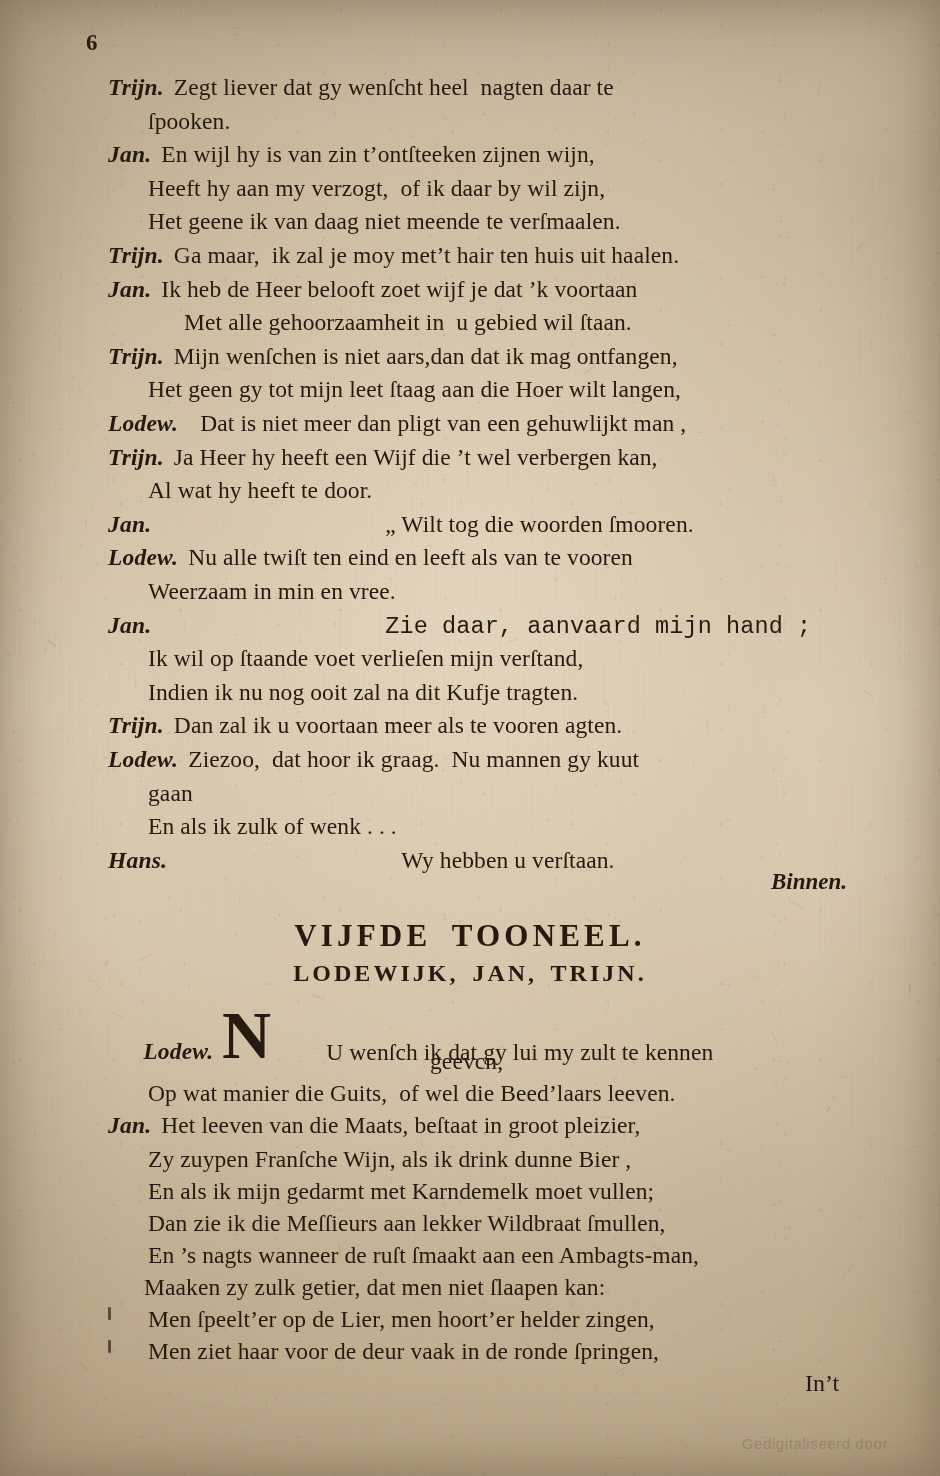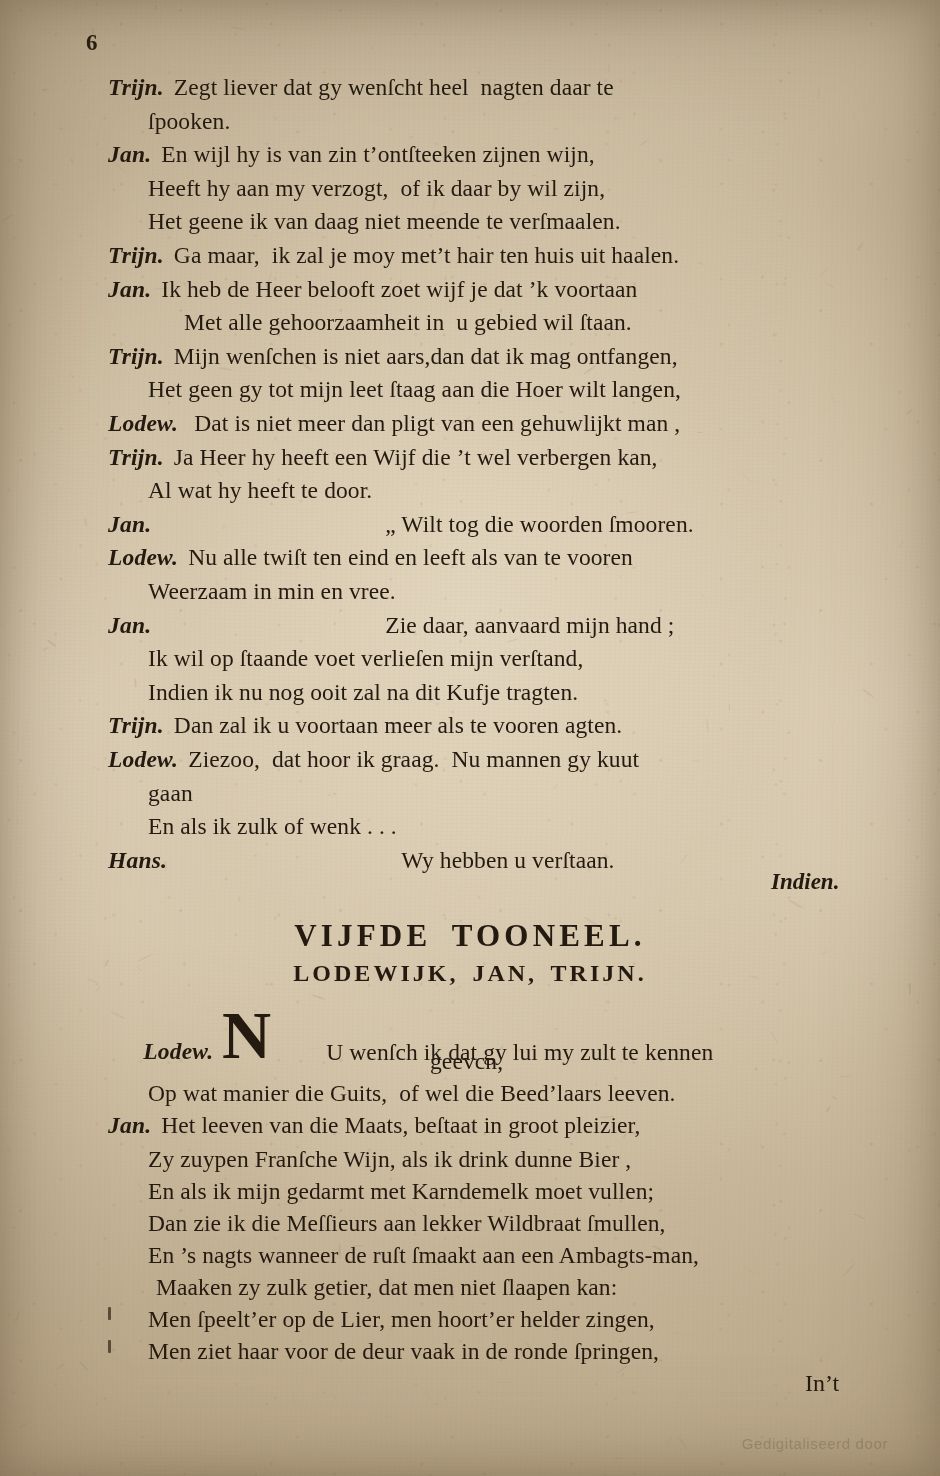--- a/index.html
+++ b/index.html
@@ -341,58 +341,58 @@
         <div class="line" style="top: 76px; left: 108px;"><span class="speaker">Trijn.</span><span class="txt" style="margin-left: 10px;">Zegt liever dat gy wenſcht heel  nagten daar te</span></div>
         <div class="line" style="top: 109.6px; left: 148px;"><span class="txt">ſpooken.</span></div>
         <div class="line" style="top: 143.2px; left: 108px;"><span class="speaker">Jan.</span><span class="txt" style="margin-left: 10px;">En wijl hy is van zin t’ontſteeken zijnen wijn,</span></div>
         <div class="line" style="top: 176.8px; left: 148px;"><span class="txt">Heeft hy aan my verzogt,  of ik daar by wil zijn,</span></div>
         <div class="line" style="top: 210.4px; left: 148px;"><span class="txt">Het geene ik van daag niet meende te verſmaalen.</span></div>
         <div class="line" style="top: 244px; left: 108px;"><span class="speaker">Trijn.</span><span class="txt" style="margin-left: 10px;">Ga maar,  ik zal je moy met’t hair ten huis uit haalen.</span></div>
         <div class="line" style="top: 277.6px; left: 108px;"><span class="speaker">Jan.</span><span class="txt" style="margin-left: 10px;">Ik heb de Heer belooft zoet wijf je dat ’k voortaan</span></div>
         <div class="line" style="top: 311.2px; left: 160px; margin-left: 24px;"><span class="txt">Met alle gehoorzaamheit in  u gebied wil ſtaan.</span></div>
         <div class="line" style="top: 344.8px; left: 108px;"><span class="speaker">Trijn.</span><span class="txt" style="margin-left: 10px;">Mijn wenſchen is niet aars,dan dat ik mag ontfangen,</span></div>
         <div class="line" style="top: 378.4px; left: 148px;"><span class="txt">Het geen gy tot mijn leet ſtaag aan die Hoer wilt langen,</span></div>
-        <div class="line" style="top: 412px; left: 108px;"><span class="speaker">Lodew.</span><span class="txt" style="margin-left: 16px;">Dat is niet meer dan pligt van een gehuwlijkt man ,</span></div>
+        <div class="line" style="top: 412px; left: 108px;"><span class="speaker">Lodew.</span><span class="txt" style="margin-left: 22px;">Dat is niet meer dan pligt van een gehuwlijkt man ,</span></div>
         <div class="line" style="top: 445.6px; left: 108px;"><span class="speaker">Trijn.</span><span class="txt" style="margin-left: 10px;">Ja Heer hy heeft een Wijf die ’t wel verbergen kan,</span></div>
         <div class="line" style="top: 479.2px; left: 148px;"><span class="txt">Al wat hy heeft te door.</span></div>
         <div class="line" style="top: 512.8px; left: 108px;"><span class="speaker">Jan.</span><span class="txt" style="display: inline-block; margin-left: 234px;">„ Wilt tog die woorden ſmooren.</span></div>
         <div class="line" style="top: 546.4px; left: 108px;"><span class="speaker">Lodew.</span><span class="txt" style="margin-left: 10px;">Nu alle twiſt ten eind en leeft als van te vooren</span></div>
         <div class="line" style="top: 580px; left: 148px;"><span class="txt">Weerzaam in min en vree.</span></div>
-        <div class="line" style="top: 613.6px; left: 108px;"><span class="speaker">Jan.</span><span class="txt" style="display: inline-block; margin-left: 234px;">Zie daar, aanvaard mijn hand ;</span></div>
+        <div class="line" style="top: 613.6px; left: 108px;"><span class="speaker">Jan.</span><span class="txt" style="display: inline-block; margin-left: 234px; font-family: Liberation Mono, monospace;">Zie daar, aanvaard mijn hand ;</span></div>
         <div class="line" style="top: 647.2px; left: 148px;"><span class="txt">Ik wil op ſtaande voet verlieſen mijn verſtand,</span></div>
         <div class="line" style="top: 680.8px; left: 148px;"><span class="txt">Indien ik nu nog ooit zal na dit Kufje tragten.</span></div>
         <div class="line" style="top: 714.4px; left: 108px;"><span class="speaker">Trijn.</span><span class="txt" style="margin-left: 10px;">Dan zal ik u voortaan meer als te vooren agten.</span></div>
         <div class="line" style="top: 748px; left: 108px;"><span class="speaker">Lodew.</span><span class="txt" style="margin-left: 10px;">Ziezoo,  dat hoor ik graag.  Nu mannen gy kuut</span></div>
         <div class="line" style="top: 781.6px; left: 148px;"><span class="txt">gaan</span></div>
         <div class="line" style="top: 815.2px; left: 148px;"><span class="txt">En als ik zulk of wenk . . .</span></div>
         <div class="line" style="top: 848.8px; left: 108px;"><span class="speaker">Hans.</span><span class="txt" style="display: inline-block; margin-left: 234px;">Wy hebben u verſtaan.</span></div>
       </div>
 
-    <div class="stage-dir" style="left:771px; top:869px;">Indien.</div>
+    <div class="stage-dir" style="left:771px; top:869px;">Binnen.</div>
 
     <div class="scene-title" style="top:918px;">VIJFDE TOONEEL.</div>
     <div class="scene-cast" style="top:960px;font-weight:bold;">LODEWIJK, JAN, TRIJN.</div>
 
     <div class="line" style="left:108px; top:1016px;">
       <span class="speaker">Lodew.</span>
     </div>
     <div class="dropcap" style="left:222px; top:1008px;">N</div>
     <div class="line" style="left:291px; top:1017px;">
       <span class="txt">U wenſch ik dat gy lui my zult te kennen</span>
     </div>
 
     <div id="scene-two-lines">
         <div class="line" style="top: 1050px; left: 430px;"><span class="txt">geevcn,</span></div>
         <div class="line" style="top: 1082px; left: 148px;"><span class="txt">Op wat manier die Guits,  of wel die Beed’laars leeven.</span></div>
         <div class="line" style="top: 1114px; left: 108px;"><span class="speaker">Jan.</span><span class="txt" style="margin-left: 10px;">Het leeven van die Maats, beſtaat in groot pleizier,</span></div>
         <div class="line" style="top: 1148px; left: 148px;"><span class="txt">Zy zuypen Franſche Wijn, als ik drink dunne Bier ,</span></div>
         <div class="line" style="top: 1180px; left: 148px;"><span class="txt">En als ik mijn gedarmt met Karndemelk moet vullen;</span></div>
         <div class="line" style="top: 1212px; left: 148px;"><span class="txt">Dan zie ik die Meſſieurs aan lekker Wildbraat ſmullen,</span></div>
         <div class="line" style="top: 1244px; left: 148px; text-align: right;"><span class="txt">En ’s nagts wanneer de ruſt ſmaakt aan een Ambagts-man,</span></div>
-        <div class="line" style="top: 1276px; left: 156px;"><span class="txt">Maaken zy zulk getier, dat men niet ſlaapen kan:</span></div>
+        <div class="line" style="top: 1276px; left: 144px;"><span class="txt">Maaken zy zulk getier, dat men niet ſlaapen kan:</span></div>
         <div class="line" style="top: 1308px; left: 148px;"><span class="txt">Men ſpeelt’er op de Lier, men hoort’er helder zingen,</span></div>
         <div class="line" style="top: 1340px; left: 148px;"><span class="txt">Men ziet haar voor de deur vaak in de ronde ſpringen,</span></div>
       </div>
 
     <div class="catchword" style="left:805px; top:1370px;">In’t</div>
 
     <div class="margin-tick" style="left:108px; top:1307px;"></div>
     <div class="margin-tick" style="left:108px; top:1340px;"></div>
   </div>
 

